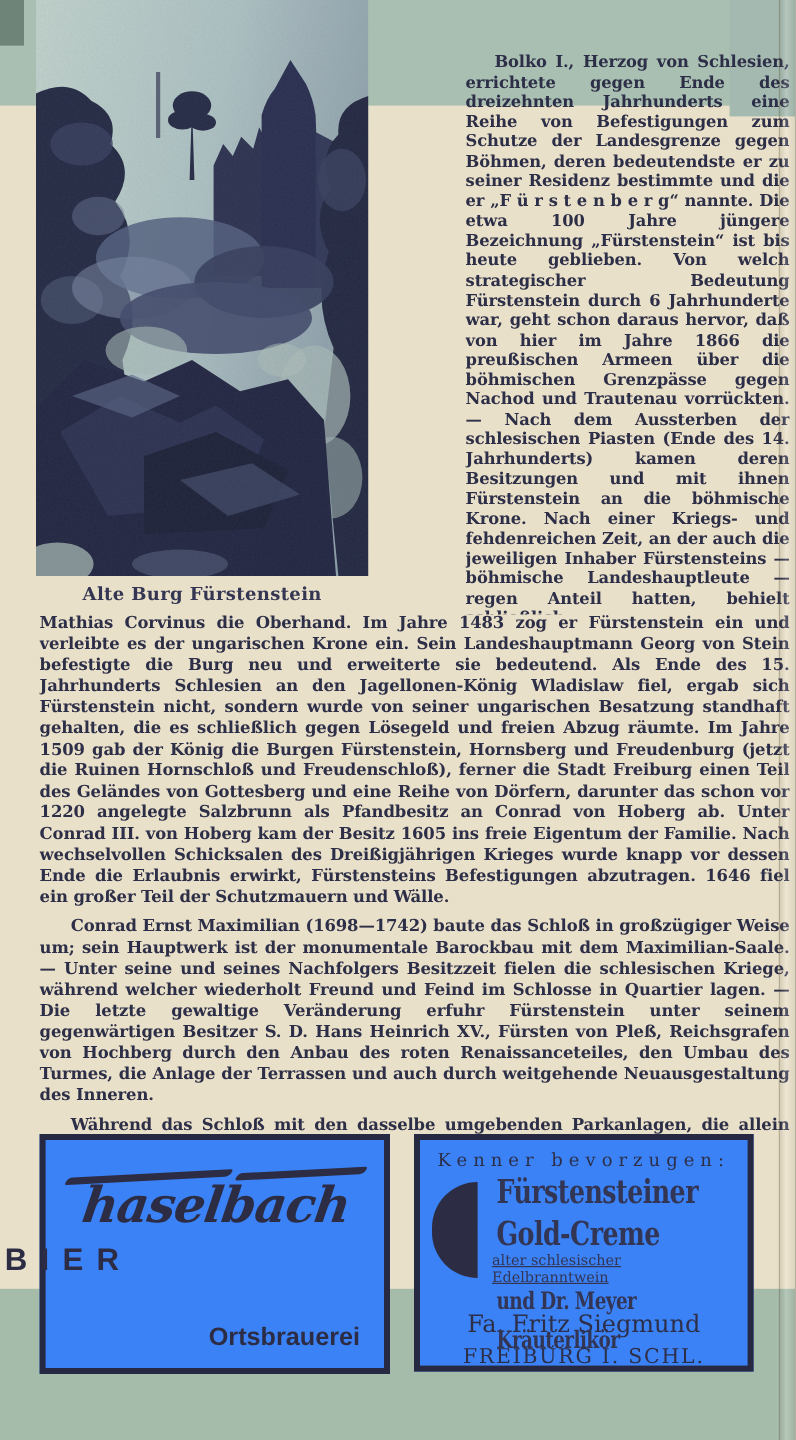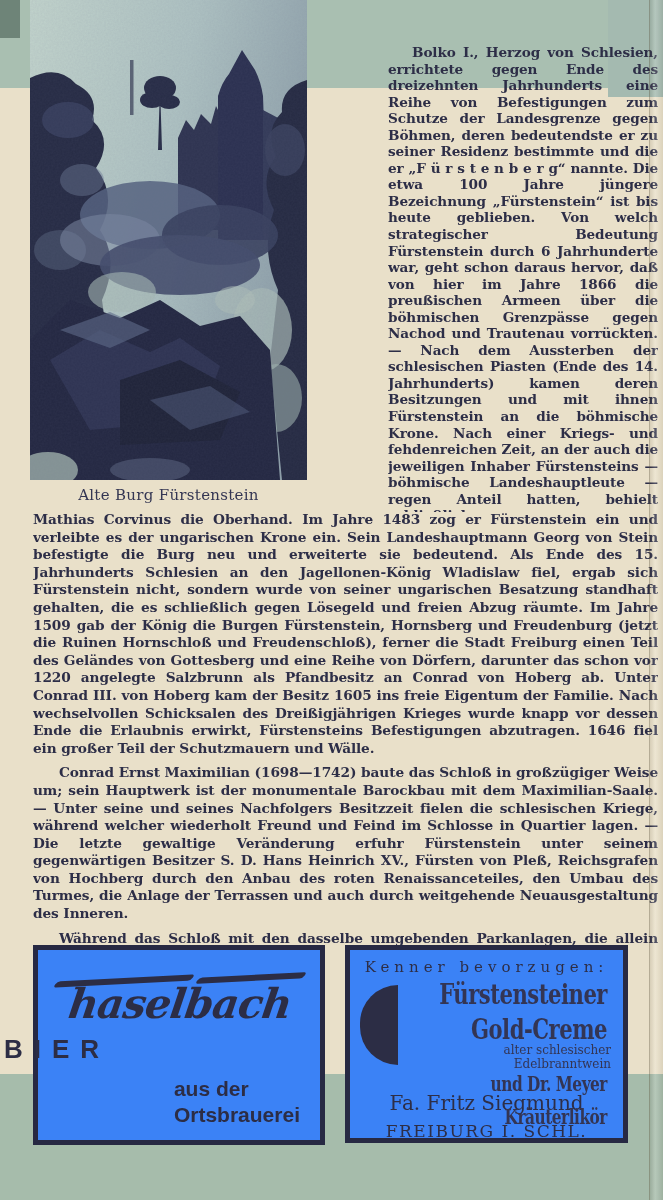--- a/index.html
+++ b/index.html
@@ -16,21 +16,21 @@
   .page-edge{
     position:absolute;right:0;top:0;width:13px;height:1200px;z-index:40;
     background:linear-gradient(to right, rgba(60,50,30,0.10), rgba(255,255,250,0.18) 40%, rgba(60,50,30,0.08));
     border-left:1px solid rgba(90,80,55,0.30);
   }
   
   .photo{position:absolute;left:30px;top:0;width:277px;height:480px;margin:0;z-index:5;}
   .photo svg{display:block;width:100%;height:100%;}
   .caption{
     position:absolute;left:30px;top:486px;width:277px;z-index:6;
-    text-align:center;font-size:15px;font-weight:normal;color:#343653;letter-spacing:.3px;
+    text-align:center;font-size:15px;font-weight:bold;color:#343653;letter-spacing:.3px;
   }
   
   .col-text{
     position:absolute;left:388px;top:44px;width:270px;height:468px;overflow:hidden;
     font-size:13.6px;line-height:16.55px;font-weight:bold;text-align:justify;
     text-indent:24px;letter-spacing:-0.1px;word-spacing:-0.5px;hyphens:auto;
   }
   .body-text{
     position:absolute;left:33px;top:511px;width:625px;height:434px;overflow:hidden;
     font-size:13.7px;line-height:17.6px;font-weight:bold;text-align:justify;
@@ -58,24 +58,24 @@
   }
   .tagline{
     position:absolute;right:20px;bottom:12px;text-align:left;
     font-family:"Liberation Sans",sans-serif;font-weight:bold;font-size:21px;line-height:1.25;color:#2c2d45;
   }
   .tagline span{display:block;}
   
   .kenner{font-size:15px;letter-spacing:5px;line-height:20px;margin-top:2px;white-space:nowrap;}
   .ad-right .row{position:relative;margin-top:6px;height:84px;}
   .half-disc{position:absolute;left:2px;top:2px;width:38px;height:80px;background:#2c2d45;border-radius:40px 0 0 40px;}
-  .products{position:absolute;left:52px;right:4px;top:0;text-align:right;}
+  .products{position:absolute;left:52px;right:17px;top:0;text-align:left;}
   .cond{display:inline-block;transform:scale(0.96,1.25);transform-origin:center;font-weight:bold;letter-spacing:-0.5px;}
   .prod1{font-size:22px;line-height:28px;color:#333554;}
-  .prod1sub{font-size:12px;line-height:14px;margin-top:3px;color:#333554;}
+  .prod1sub{font-size:12px;line-height:14px;margin-top:3px;color:#333554;text-decoration:underline;}
   .prod2{font-size:16px;line-height:26px;margin-top:4px;color:#333554;text-decoration:underline;}
   .company{font-size:20px;line-height:32px;margin-top:20px;}
   .city{font-size:17px;line-height:20px;letter-spacing:1.5px;margin-top:2px;}
 </style>
 </head>
 <body>
 
 <div id="page">
 
   <div class="band-top"></div>
@@ -148,21 +148,20 @@
   </div>
 
   <div class="ad ad-left">
     <div class="logo-wrap">
       <span class="swash s1"></span>
       <span class="swash s2"></span>
       <span class="logo-text">haselbach</span>
     </div>
     <div class="bier">BIER</div>
     <div class="tagline">
-      <span>aus der</span>
       <span>Ortsbrauerei</span>
     </div>
   </div>
 
   <div class="ad ad-right">
     <div class="kenner">Kenner bevorzugen:</div>
     <div class="row">
       <div class="half-disc"></div>
       <div class="products">
         <div class="prod1"><span class="cond">Fürstensteiner Gold-Creme</span></div>

